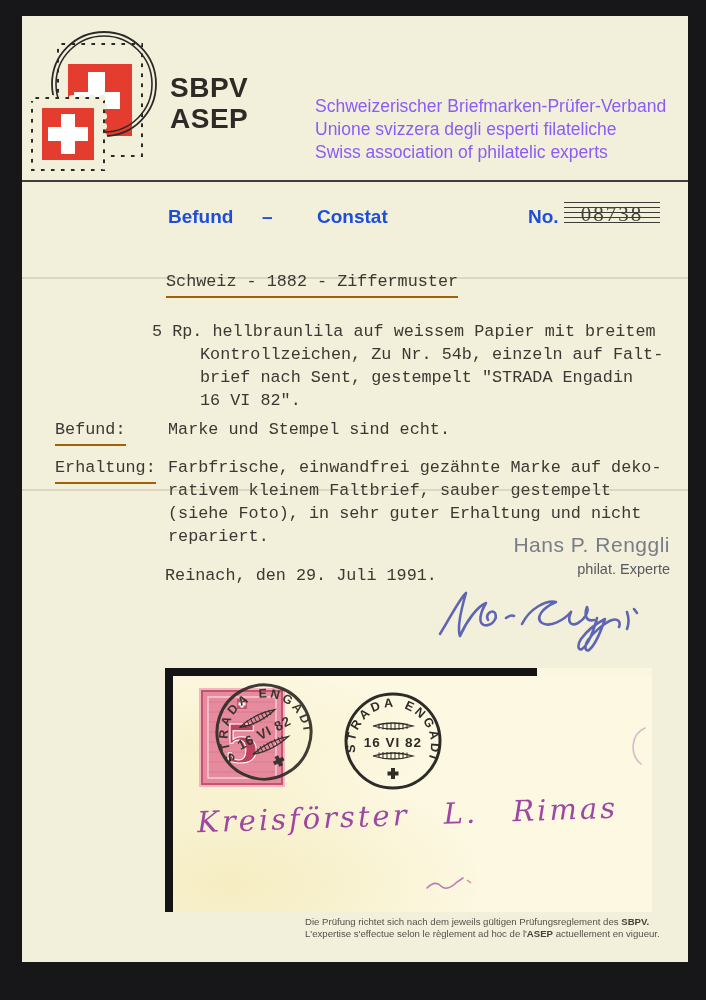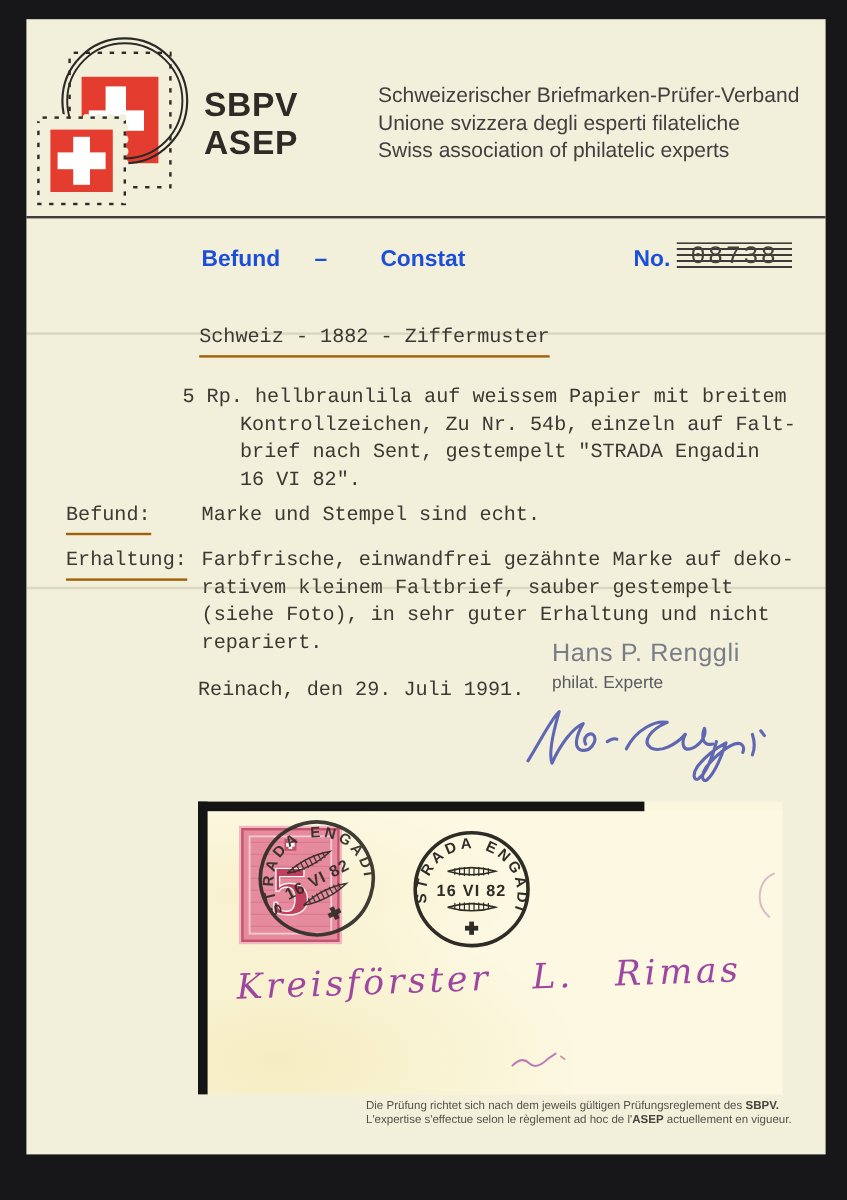--- a/index.html
+++ b/index.html
@@ -2,33 +2,33 @@
 <html><head>
 <meta charset="utf-8">
 <style>
   html,body{margin:0;padding:0;background:#151518;}
   #stage{position:relative;width:706px;height:1000px;background:#17171a;overflow:hidden;
          font-family:"Liberation Sans",sans-serif;}
   .paper{position:absolute;left:22px;top:16px;width:666px;height:946px;background:#f2efda;}
   .abs{position:absolute;}
   
   .brand{font-weight:bold;color:#2e2b27;font-size:28px;line-height:31px;letter-spacing:.5px;}
-  .orgnames{font-size:17.5px;line-height:23px;color:#404040;}
+  .orgnames{font-size:17.5px;line-height:23px;color:#8b5cf6;margin-top:27px;}
   .rule{left:0;top:164px;width:666px;border-top:2px solid #2c2a26;opacity:.9;}
   
   .tw{font-family:"Liberation Mono","DejaVu Sans Mono",monospace;font-size:16.8px;
       color:#3c3833;line-height:22.6px;white-space:pre;}
   .twu{border-bottom:2px solid #a16207;padding-bottom:2px;}
   .blab{font-weight:bold;font-size:19px;color:#1d4ed8;}
   .noline{display:flex;align-items:center;justify-content:center;width:96px;height:24px;
       background:repeating-linear-gradient(to bottom,#3b3b38 0 1px,transparent 1px 5px);
-      font-family:Liberation Mono, monospace;font-size:21px;letter-spacing:2px;color:#45423c;}
+      font-family:Liberation Serif, serif;font-size:21px;letter-spacing:2px;color:#45423c;}
   .crease{left:0;width:666px;height:2px;background:rgba(135,120,90,.20);}
   
-  .expert{width:210px;text-align:left;color:#737782;}
+  .expert{width:210px;text-align:right;color:#737782;}
   .expert .nm{font-size:21px;letter-spacing:.5px;color:#787d88;}
   .expert .tt{font-size:14.5px;margin-top:4px;color:#585a62;}
   .expert .ad{font-size:15px;margin-top:3px;color:#4c4c50;letter-spacing:.5px;}
   
   .photo{left:143px;top:652px;width:487px;height:244px;background:#fbf7df;}
   .photo .bar-top{position:absolute;left:0;top:0;width:372px;height:8px;background:#141414;}
   .photo .bar-left{position:absolute;left:0;top:0;width:8px;height:244px;background:#141414;}
   .cover{position:absolute;left:8px;top:8px;width:479px;height:236px;
       background:
         radial-gradient(ellipse at 12% 88%, rgba(228,206,110,.28), transparent 42%),

